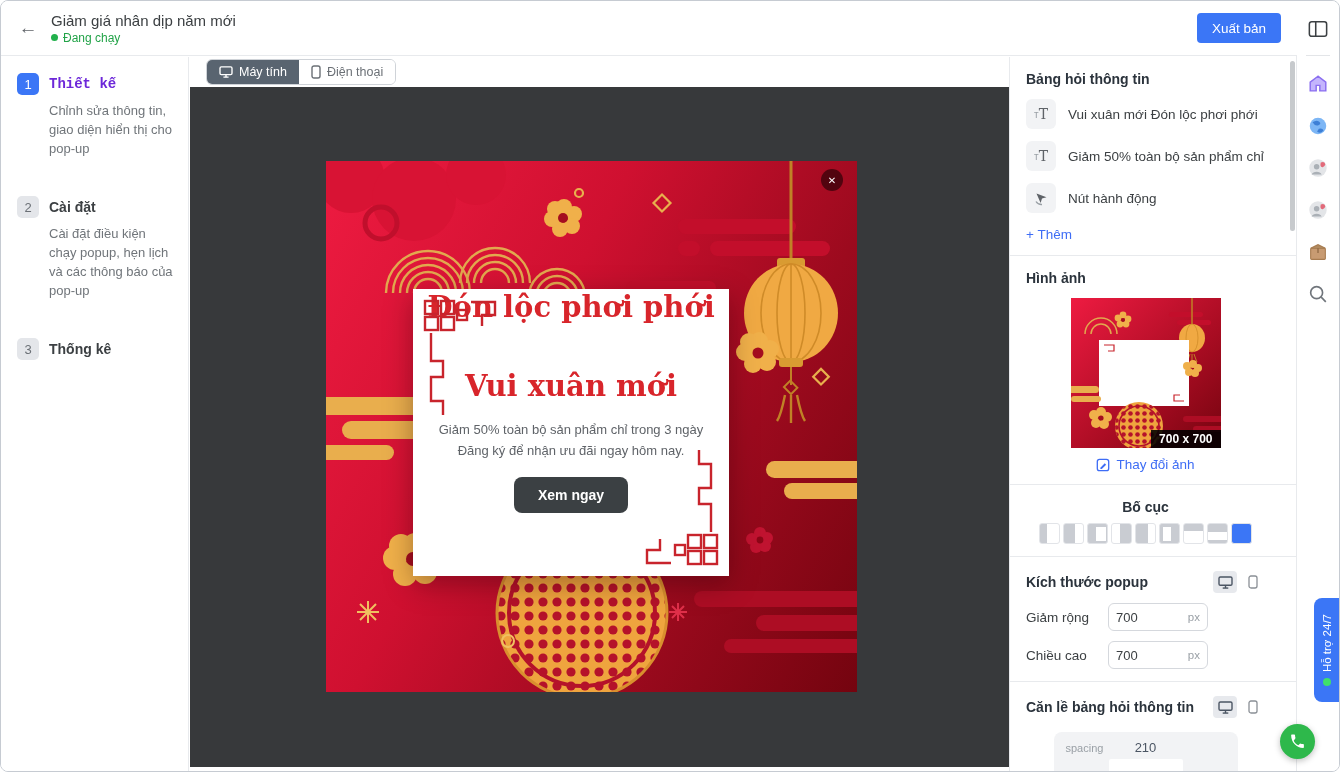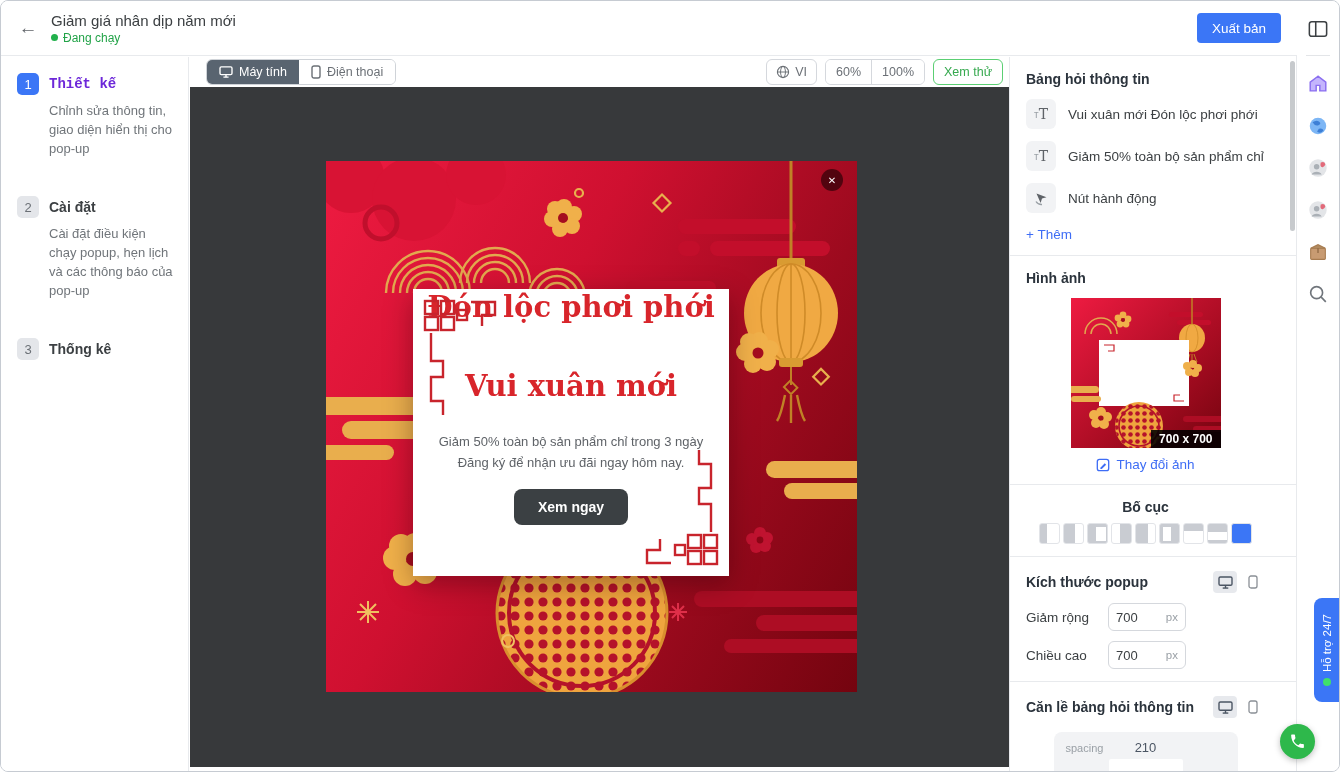--- a/index.html
+++ b/index.html
@@ -56,21 +56,21 @@
   .pclose { position:absolute; right:14px; top:8px; width:22px; height:22px; border-radius:50%;
             background:rgba(58,3,10,.78); color:#fff; border:none; font-size:10px; cursor:pointer; z-index:3;
             display:flex;align-items:center;justify-content:center;}
   .card { position:absolute; left:87px; top:128px; width:316px; height:287px; background:#fff;
           box-shadow:0 8px 26px rgba(30,0,5,.35); z-index:2; text-align:center; }
   .corner { position:absolute; }
   .corner.tl { left:8px; top:8px; }
   .corner.br { right:8px; bottom:8px; transform:rotate(180deg); }
   .ptitle { font-family:"DejaVu Serif", serif; font-weight:bold; color:#d8252b; font-size:29px; line-height:37px; }
   .ptitle.first { margin-top:42px; }
-  .pdesc { margin-top:26px; font-size:13px; line-height:21px; color:#5f6368; }
+  .pdesc { margin-top:14px; font-size:13px; line-height:21px; color:#5f6368; }
   .cta { margin-top:16px; background:#3b4043; color:#fff; border:none; border-radius:8px;
          font-size:14px; font-weight:bold; padding:10px 24px; cursor:pointer; }
 
   
   .panel { position:absolute; left:1008px; top:56px; width:288px; height:716px; background:#fff;
            border-left:1px solid #e8eaed; }
   .sect { padding:14px 32px 12px 16px; border-bottom:1px solid #e8eaed; position:relative;}
   .sect h3 { font-size:14px; font-weight:bold; color:#2b333c; }
   .irow { display:flex; align-items:center; gap:12px; margin-top:12px; cursor:pointer;}
   .ibox { width:30px; height:30px; background:#f2f3f5; border-radius:6px; display:flex;
@@ -96,21 +96,21 @@
   .s6{background-color:#c9ccd2;background-image:linear-gradient(#fff,#fff);background-size:8px 14px;background-position:3px 3px;}
   .s7{background-image:linear-gradient(180deg,#c9ccd2 0 7px,#fff 7px);}
   .s8{background-image:linear-gradient(180deg,#c9ccd2 0 8px,#fff 8px 16px,#c9ccd2 16px);}
   .s9{background:#3b76f6;border-color:#3b76f6;}
   .secthead { display:flex; align-items:center; }
   .chips { margin-left:auto; display:flex; gap:4px; }
   .chip { width:24px; height:22px; border-radius:4px; display:flex; align-items:center; justify-content:center; cursor:pointer;}
   .chip.on { background:#e7e9ed; }
   .frow { display:flex; align-items:center; margin-top:10px; gap:10px;}
   .frow label { font-size:13.5px; color:#3c4043; width:72px; }
-  .inputbox { display:flex; align-items:center; width:78px; height:28px; border:1px solid #d5d8dd;
+  .inputbox { display:flex; align-items:center; width:100px; height:28px; border:1px solid #d5d8dd;
               border-radius:6px; padding:0 7px; }
   .inputbox input { width:40px; border:none; outline:none; font-size:13px; color:#3c4043;
                     font-family:"Liberation Sans",sans-serif;}
   .inputbox .unit { margin-left:auto; font-size:11.5px; color:#9aa0a6; }
   .spacingbox { position:relative; width:184px; margin:14px auto 0 auto; background:#f2f3f5;
                 border-radius:8px; padding:8px 10px 10px 10px; }
   .sp-label { position:absolute; left:12px; top:10px; font-size:11px; color:#9aa0a6; }
   .sp-grid { display:flex; flex-direction:column; align-items:center; gap:4px; }
   .sp-top,.sp-bot { font-size:13px; color:#4b5563; }
   .sp-mid { display:flex; align-items:center; gap:16px; }
@@ -186,35 +186,20 @@
             <line x1="8" y1="10" x2="8" y2="13" stroke="#fff" stroke-width="1.6"></line>
           </svg>
         <span>Máy tính</span>
       </button>
       <button class="devbtn">
         <svg width="10" height="14" viewBox="0 0 10 14">
             <rect x="1" y="1" width="8" height="12" rx="2" fill="none" stroke="#6b7076" stroke-width="1.4"></rect>
           </svg>
         <span>Điện thoại</span>
       </button>
-    </div>
-    <div class="tool-right">
-      <button class="chipbtn">
-        <svg width="14" height="14" viewBox="0 0 16 16">
-            <circle cx="8" cy="8" r="6.4" fill="none" stroke="#6b7076" stroke-width="1.3"></circle>
-            <ellipse cx="8" cy="8" rx="2.8" ry="6.4" fill="none" stroke="#6b7076" stroke-width="1.1"></ellipse>
-            <line x1="1.6" y1="8" x2="14.4" y2="8" stroke="#6b7076" stroke-width="1.1"></line>
-          </svg>
-        <span>VI</span>
-      </button>
-      <div class="zoomgrp">
-        <button>60%</button>
-        <button>100%</button>
-      </div>
-      <button class="preview">Xem thử</button>
     </div>
   </div>
 
   <div class="canvas">
     <div class="popup">
       <svg class="deco" width="531" height="531" viewBox="0 0 531 531">
         <defs>
           <pattern id="latt" width="14" height="14" patternUnits="userSpaceOnUse">
             <circle cx="7" cy="7" r="4.6" fill="#b5122a"></circle>
           </pattern>

